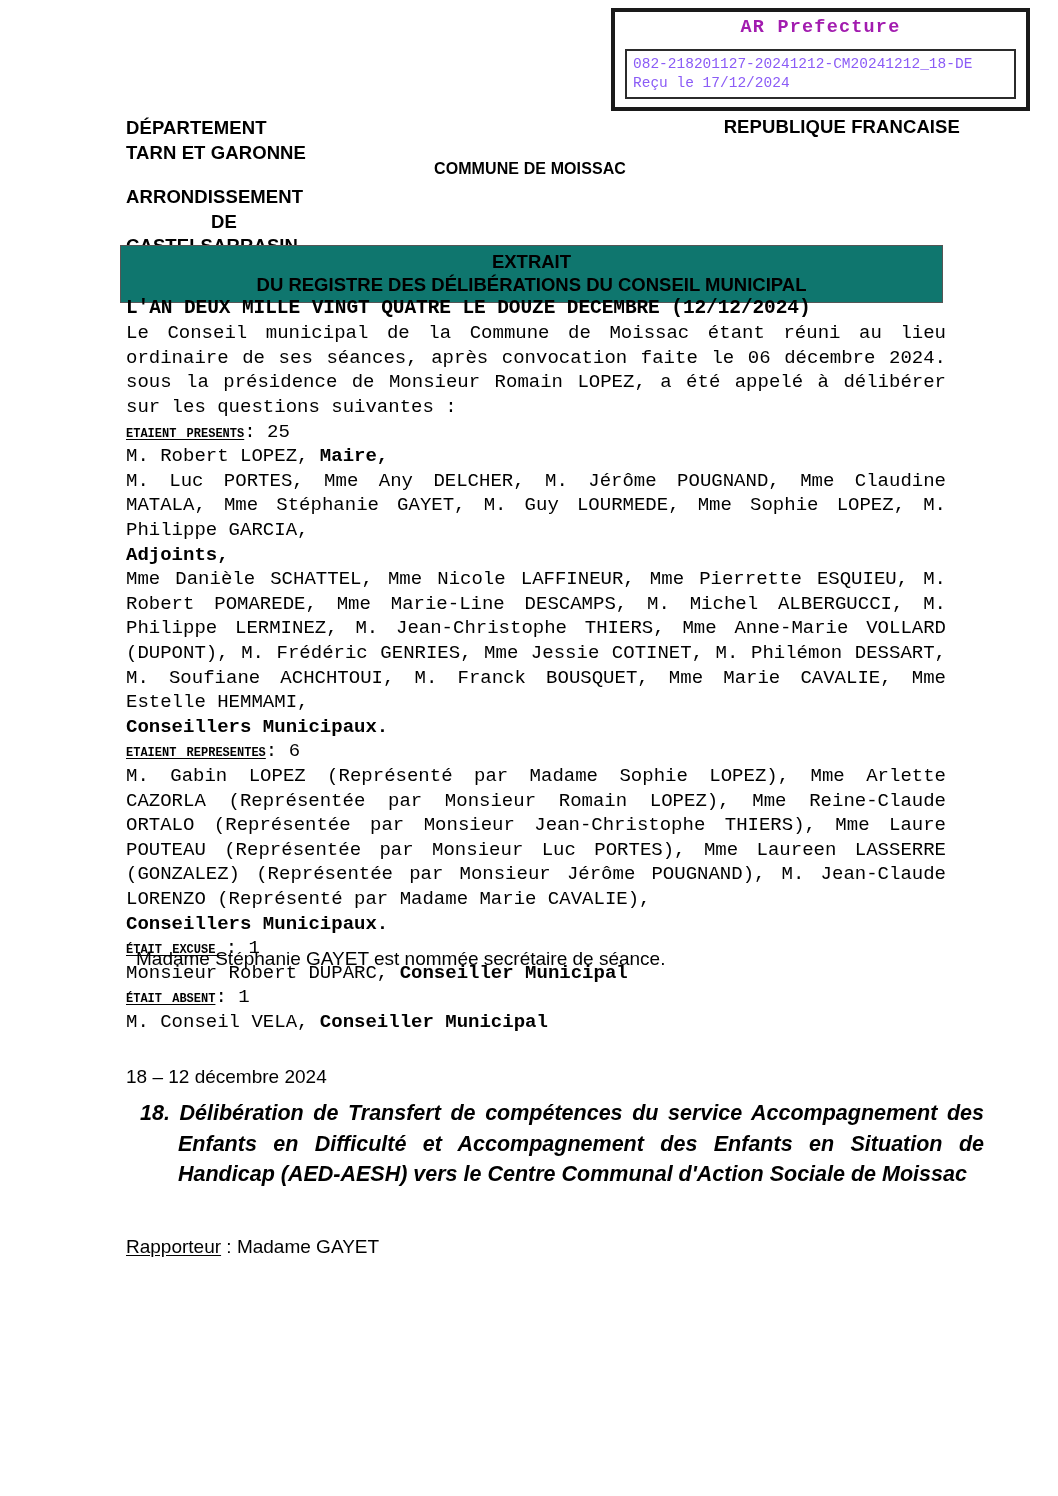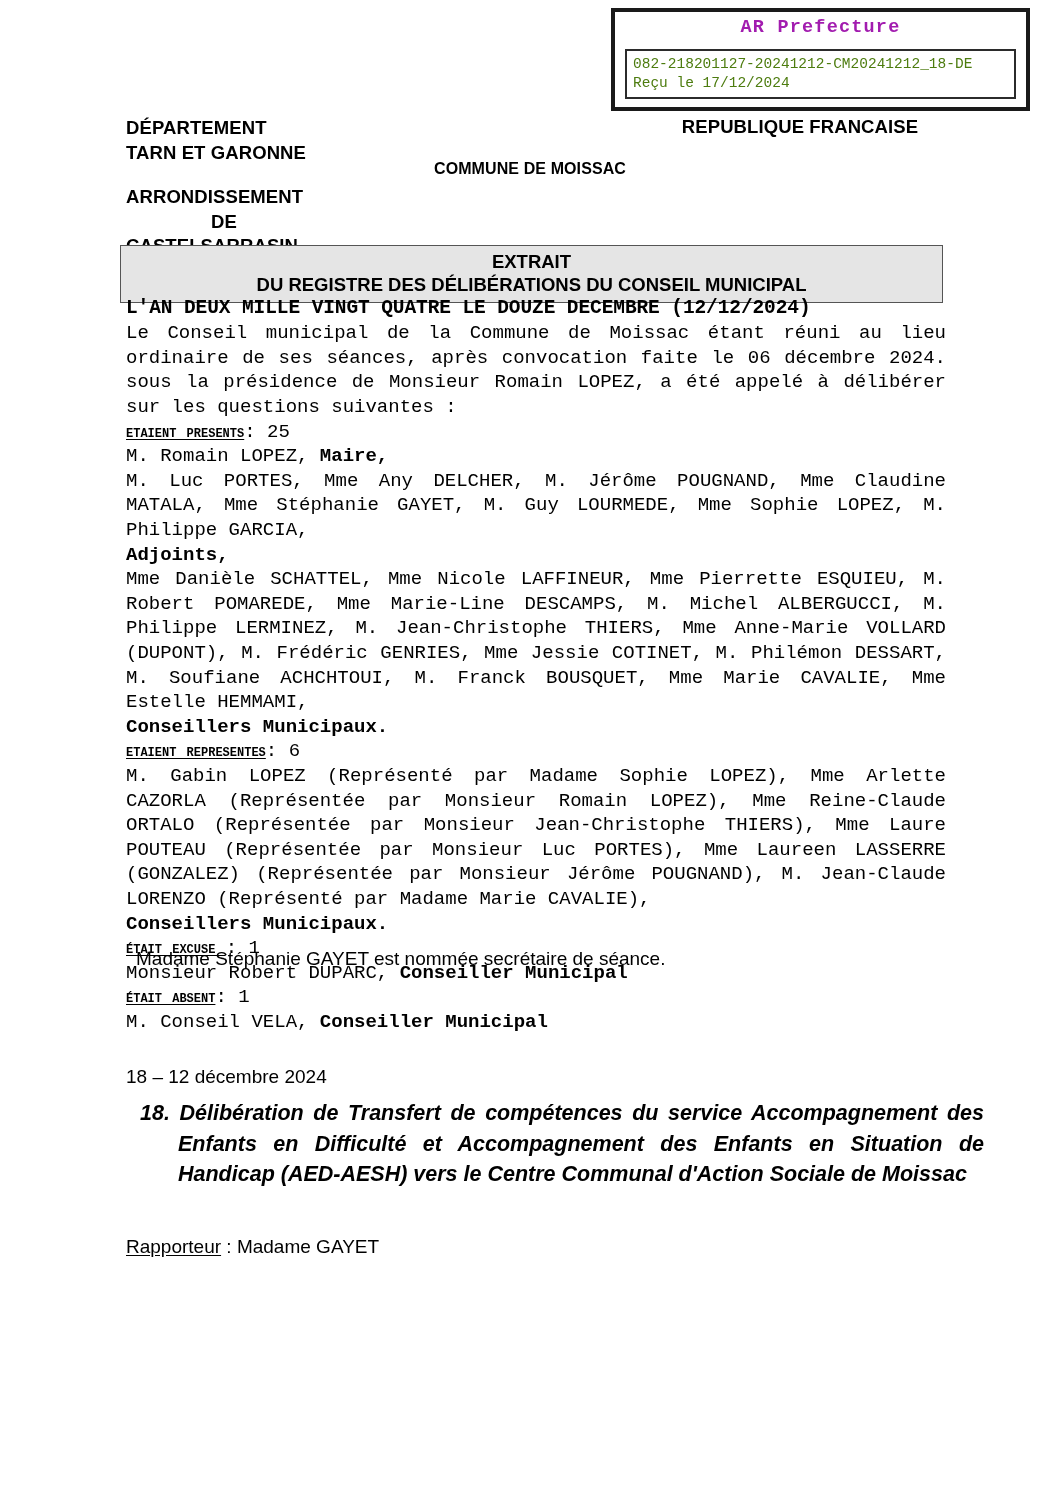--- a/index.html
+++ b/index.html
@@ -49,21 +49,21 @@
     top: 37px;
     bottom: 8px;
     border: 2px solid #2b2b2b;
     box-sizing: border-box;
     padding: 4px 6px 0 6px;
   }
   .ar-stamp-line {
     font-family: "Liberation Mono", monospace;
     font-size: 14.5px;
     line-height: 1.32;
-    color: #4d7c0f;
+    color: #8b5cf6;
     white-space: pre;
   }
 
   
   .hdr-left {
     position: absolute;
     left: 126px;
     top: 116px;
     width: 300px;
     font-weight: bold;
@@ -76,21 +76,21 @@
     width: 196px;
   }
   .hdr-left .spacer {
     height: 20px;
   }
   .hdr-rf {
     position: absolute;
     left: 640px;
     top: 116px;
     width: 320px;
-    text-align: center;
+    text-align: right;
     font-weight: bold;
     font-size: 18.5px;
     letter-spacing: 0.1px;
   }
   .hdr-commune {
     position: absolute;
     left: 300px;
     top: 160px;
     width: 460px;
     text-align: center;
@@ -105,21 +105,21 @@
     left: 120px;
     top: 245px;
     width: 823px;
     border: 1.5px solid #555555;
     box-sizing: border-box;
     padding: 4px 6px 5px 6px;
     text-align: center;
     font-weight: bold;
     font-size: 18.5px;
     line-height: 1.26;
-    background: #e5e5e5;
+    background: #0f766e;
   }
 
   
   .body {
     position: absolute;
     left: 126px;
     top: 296px;
     width: 820px;
     font-size: 19px;
     line-height: 1.295;
@@ -225,21 +225,21 @@
 
     <p class="lead-head">L'AN DEUX MILLE VINGT QUATRE LE DOUZE DECEMBRE (12/12/2024)</p>
 
     <p class="just">Le Conseil municipal de la Commune de Moissac étant réuni au lieu ordinaire de ses séances, après convocation faite le 06 décembre 2024. sous la présidence de Monsieur Romain LOPEZ, a été appelé à délibérer sur les questions suivantes :</p>
 
     <p>
       <span class="sc-label">Etaient Presents</span><span>: 25</span>
     </p>
 
     <p>
-      <span>M. Romain LOPEZ, </span><span class="b">Maire,</span>
+      <span>M. Robert LOPEZ, </span><span class="b">Maire,</span>
     </p>
 
     <p class="just">M. Luc PORTES, Mme Any DELCHER, M. Jérôme POUGNAND, Mme Claudine MATALA, Mme Stéphanie GAYET, M. Guy LOURMEDE, Mme Sophie LOPEZ, M. Philippe GARCIA,</p>
 
     <p class="b">Adjoints,</p>
 
     <p class="just">Mme Danièle SCHATTEL, Mme Nicole LAFFINEUR, Mme Pierrette ESQUIEU, M. Robert POMAREDE, Mme Marie-Line DESCAMPS, M. Michel ALBERGUCCI, M. Philippe LERMINEZ, M. Jean-Christophe THIERS, Mme Anne-Marie VOLLARD (DUPONT), M. Frédéric GENRIES, Mme Jessie COTINET, M. Philémon DESSART, M. Soufiane ACHCHTOUI, M. Franck BOUSQUET, Mme Marie CAVALIE, Mme Estelle HEMMAMI,</p>
 
     <p class="b">Conseillers Municipaux.</p>
 

